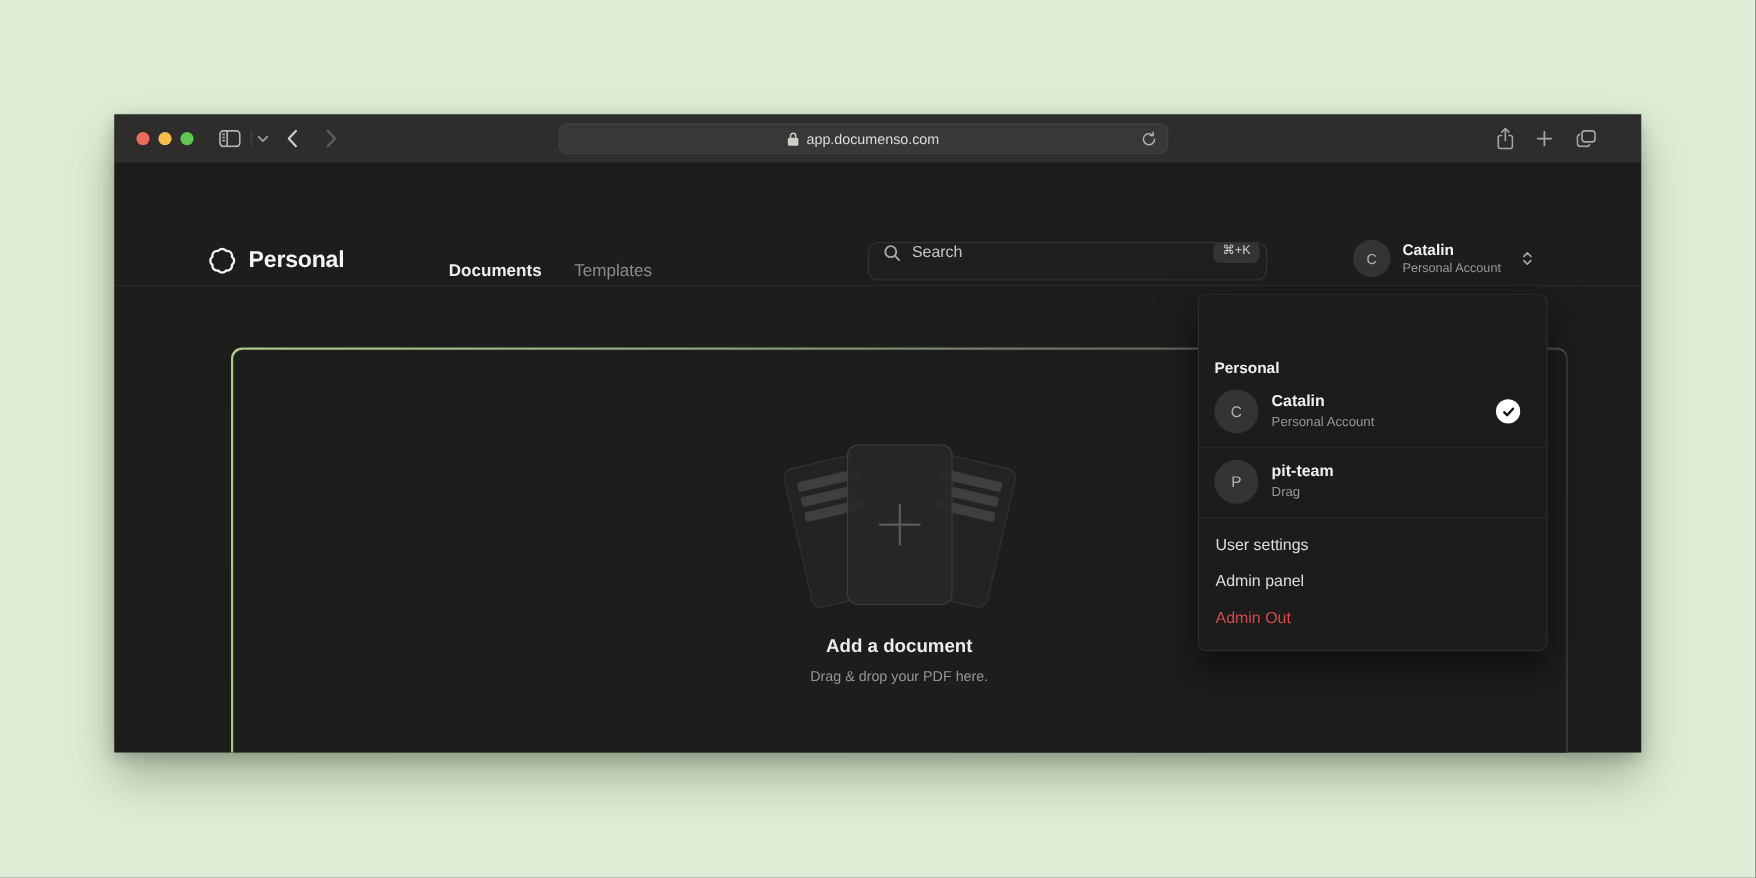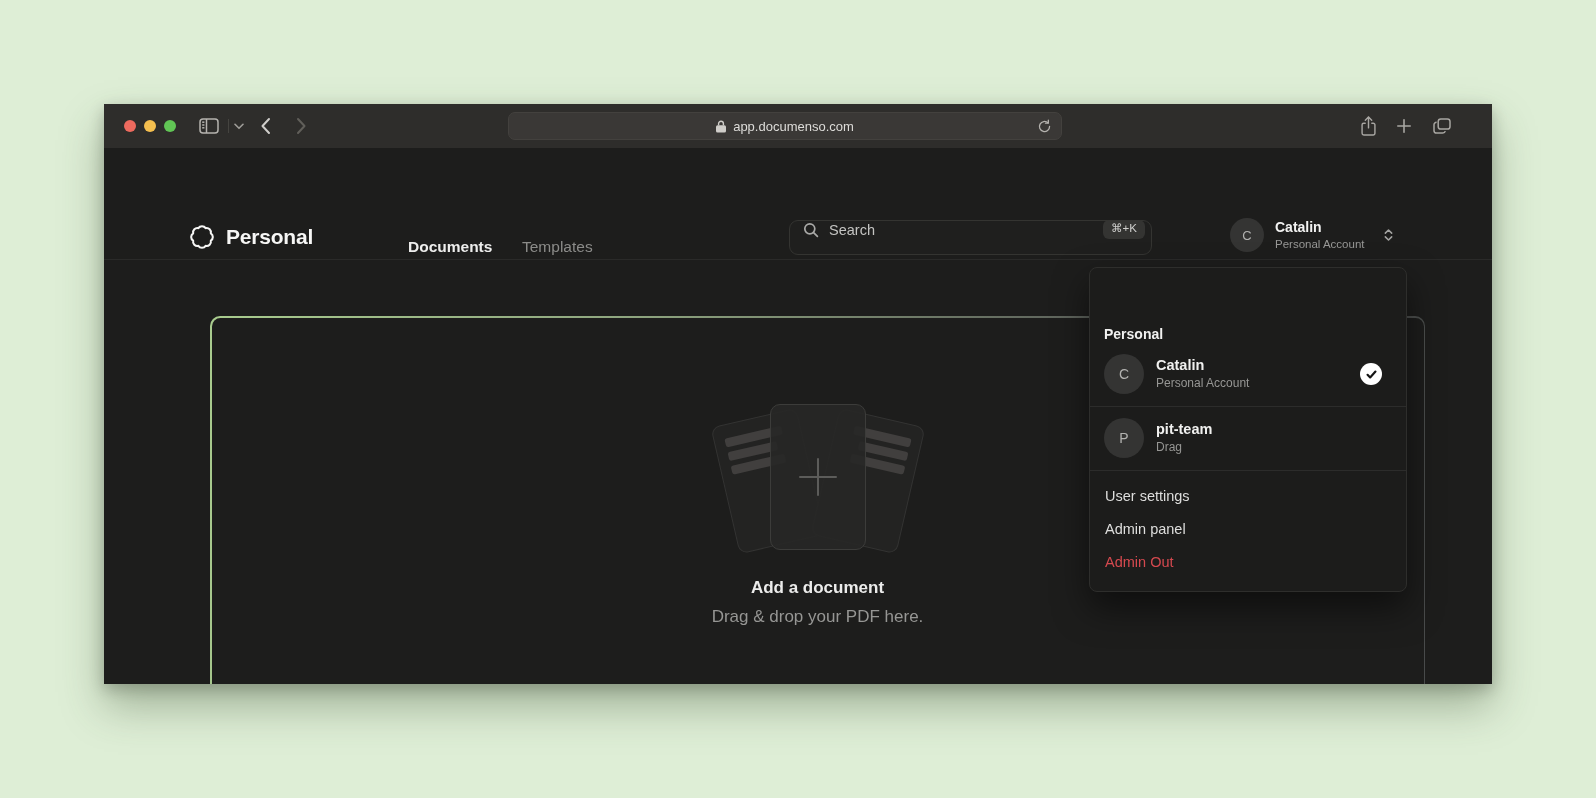--- a/index.html
+++ b/index.html
@@ -87,21 +87,21 @@
   .card { position:absolute; border-radius:9px; background:#232322; border:1px solid #333332; }
   .card .bar { position:absolute; height:9px; border-radius:2.5px; background:#413f3e; }
   .card.cl { left:26px;  top:12px; width:88px; height:130px; transform:rotate(-13deg); }
   .card.cr { right:26px; top:12px; width:88px; height:130px; transform:rotate(13deg); }
   .card.cc {
     left:50%; top:0; width:96px; height:146px; transform:translateX(-50%);
     background:rgba(39,39,38,.92); border:1px solid #3c3c3a; border-radius:10px;
     display:flex; align-items:center; justify-content:center;
   }
   .dz-title { position:absolute; top:260px; width:100%; text-align:center; font-size:17px; font-weight:700; color:#ececeb; }
-  .dz-sub   { position:absolute; top:289px; width:100%; text-align:center; font-size:17px; color:#969694; }
+  .dz-sub   { position:absolute; top:289px; width:100%; text-align:center; font-size:13px; color:#969694; }
 
   
   .dropdown {
     position:absolute; left:985px; top:119px; width:318px;
     background:#1c1c1b; border:1px solid #2e2e2c; border-radius:8px;
     box-shadow:0 16px 34px rgba(0,0,0,.5); padding:12px; z-index:6;
   }
   .dd-label { font-size:14px; font-weight:700; color:#f1f1f0; padding:2px 2px 10px;margin-top:44px; }
   .dd-item { display:flex; align-items:center; gap:12px; padding:2px 2px 10px; cursor:pointer; }
   .dd-text { line-height:1.3; }

